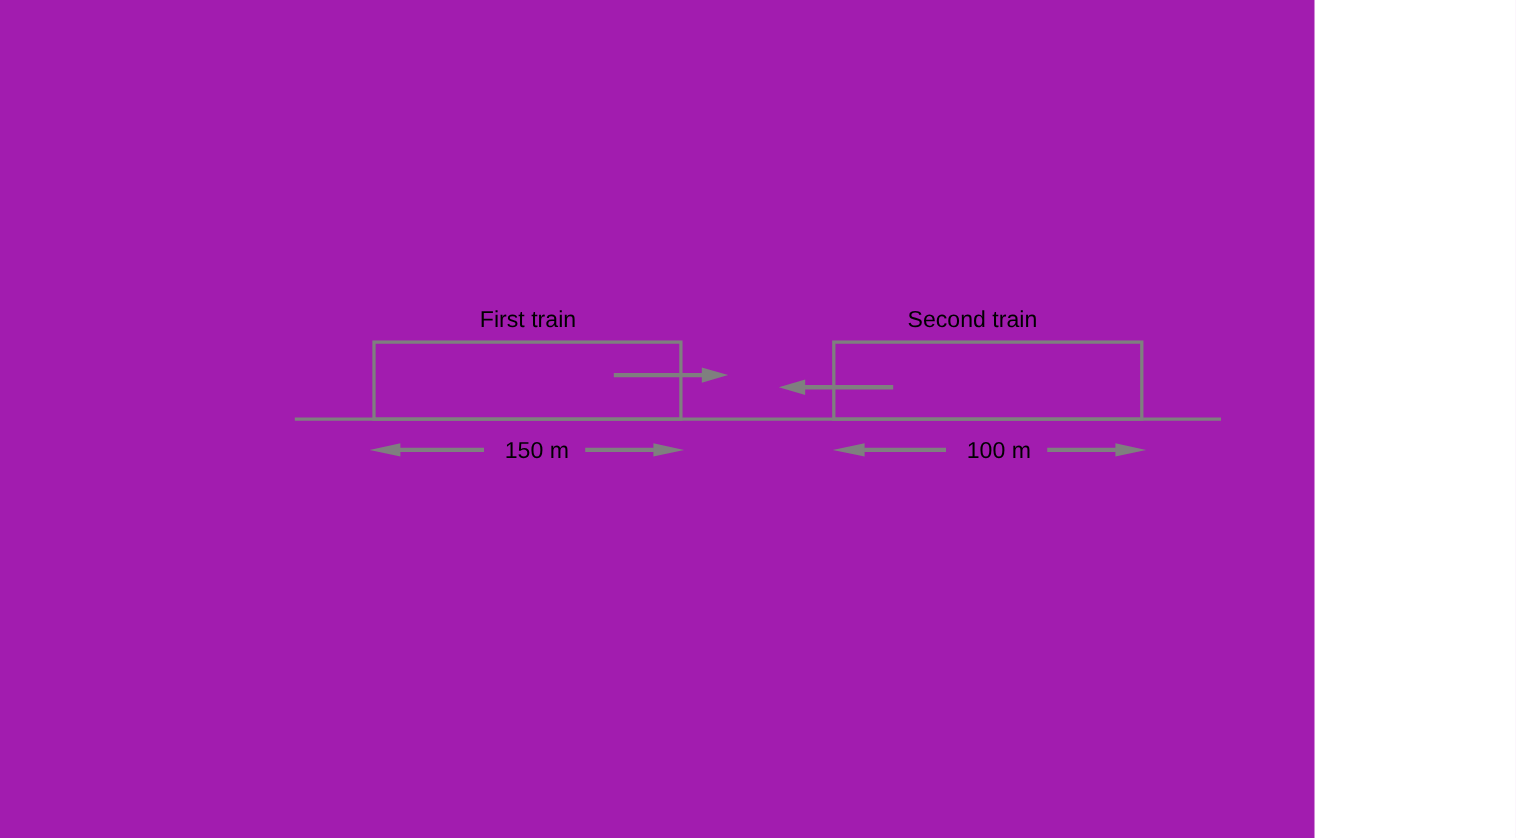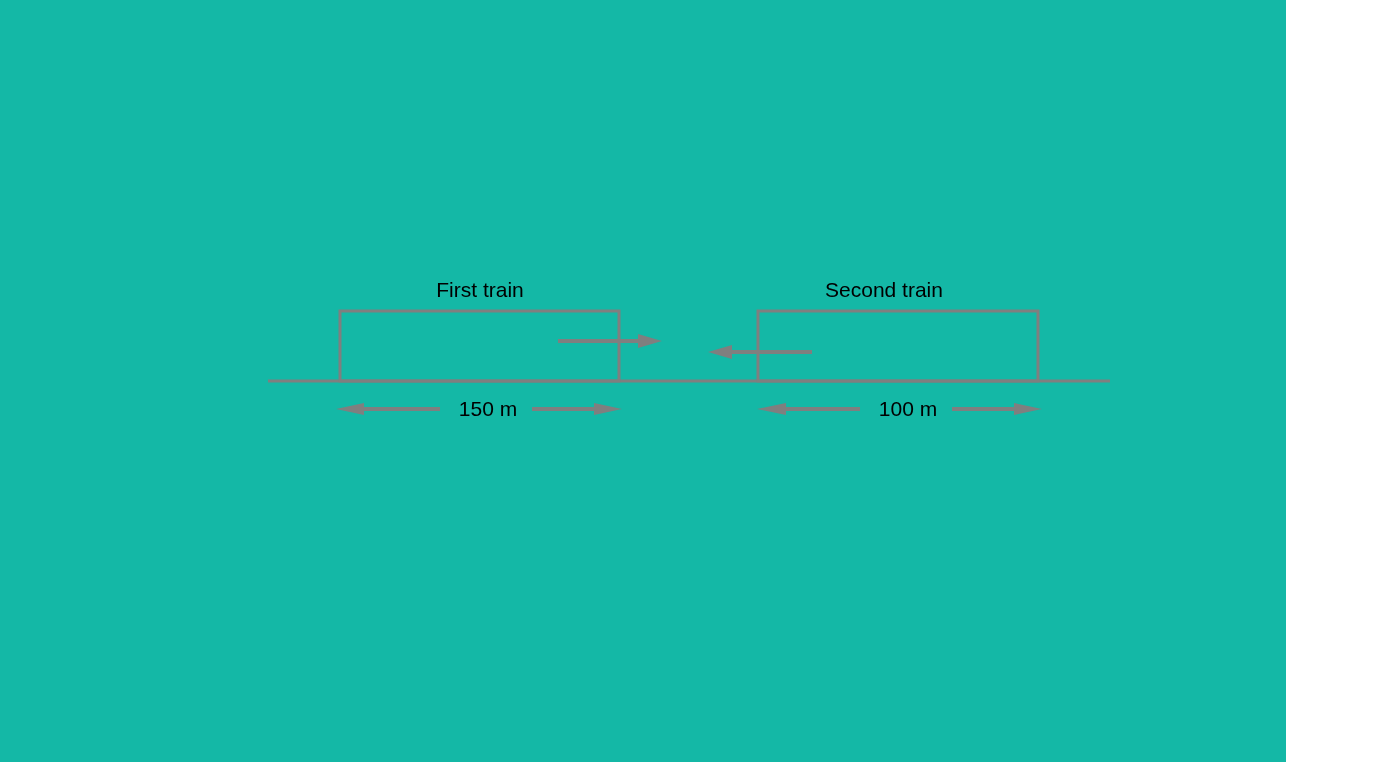--- a/index.html
+++ b/index.html
@@ -6,23 +6,23 @@
     margin: 0;
     padding: 0;
     background: #ffffff;
     width: 1378px;
     height: 762px;
     overflow: hidden;
     font-family: "Liberation Sans", sans-serif;
   }
   .stage {
     position: relative;
-    width: 1286px;
+    width: 1195px;
     height: 762px;
-    background: #14b8a6;
+    background: #a21caf;
   }
   svg { display: block; }
   .stroke-line {
     stroke: #7f7f7f;
     stroke-width: 3;
     fill: none;
   }
   .stroke-thick {
     stroke: #7f7f7f;
     stroke-width: 4;

